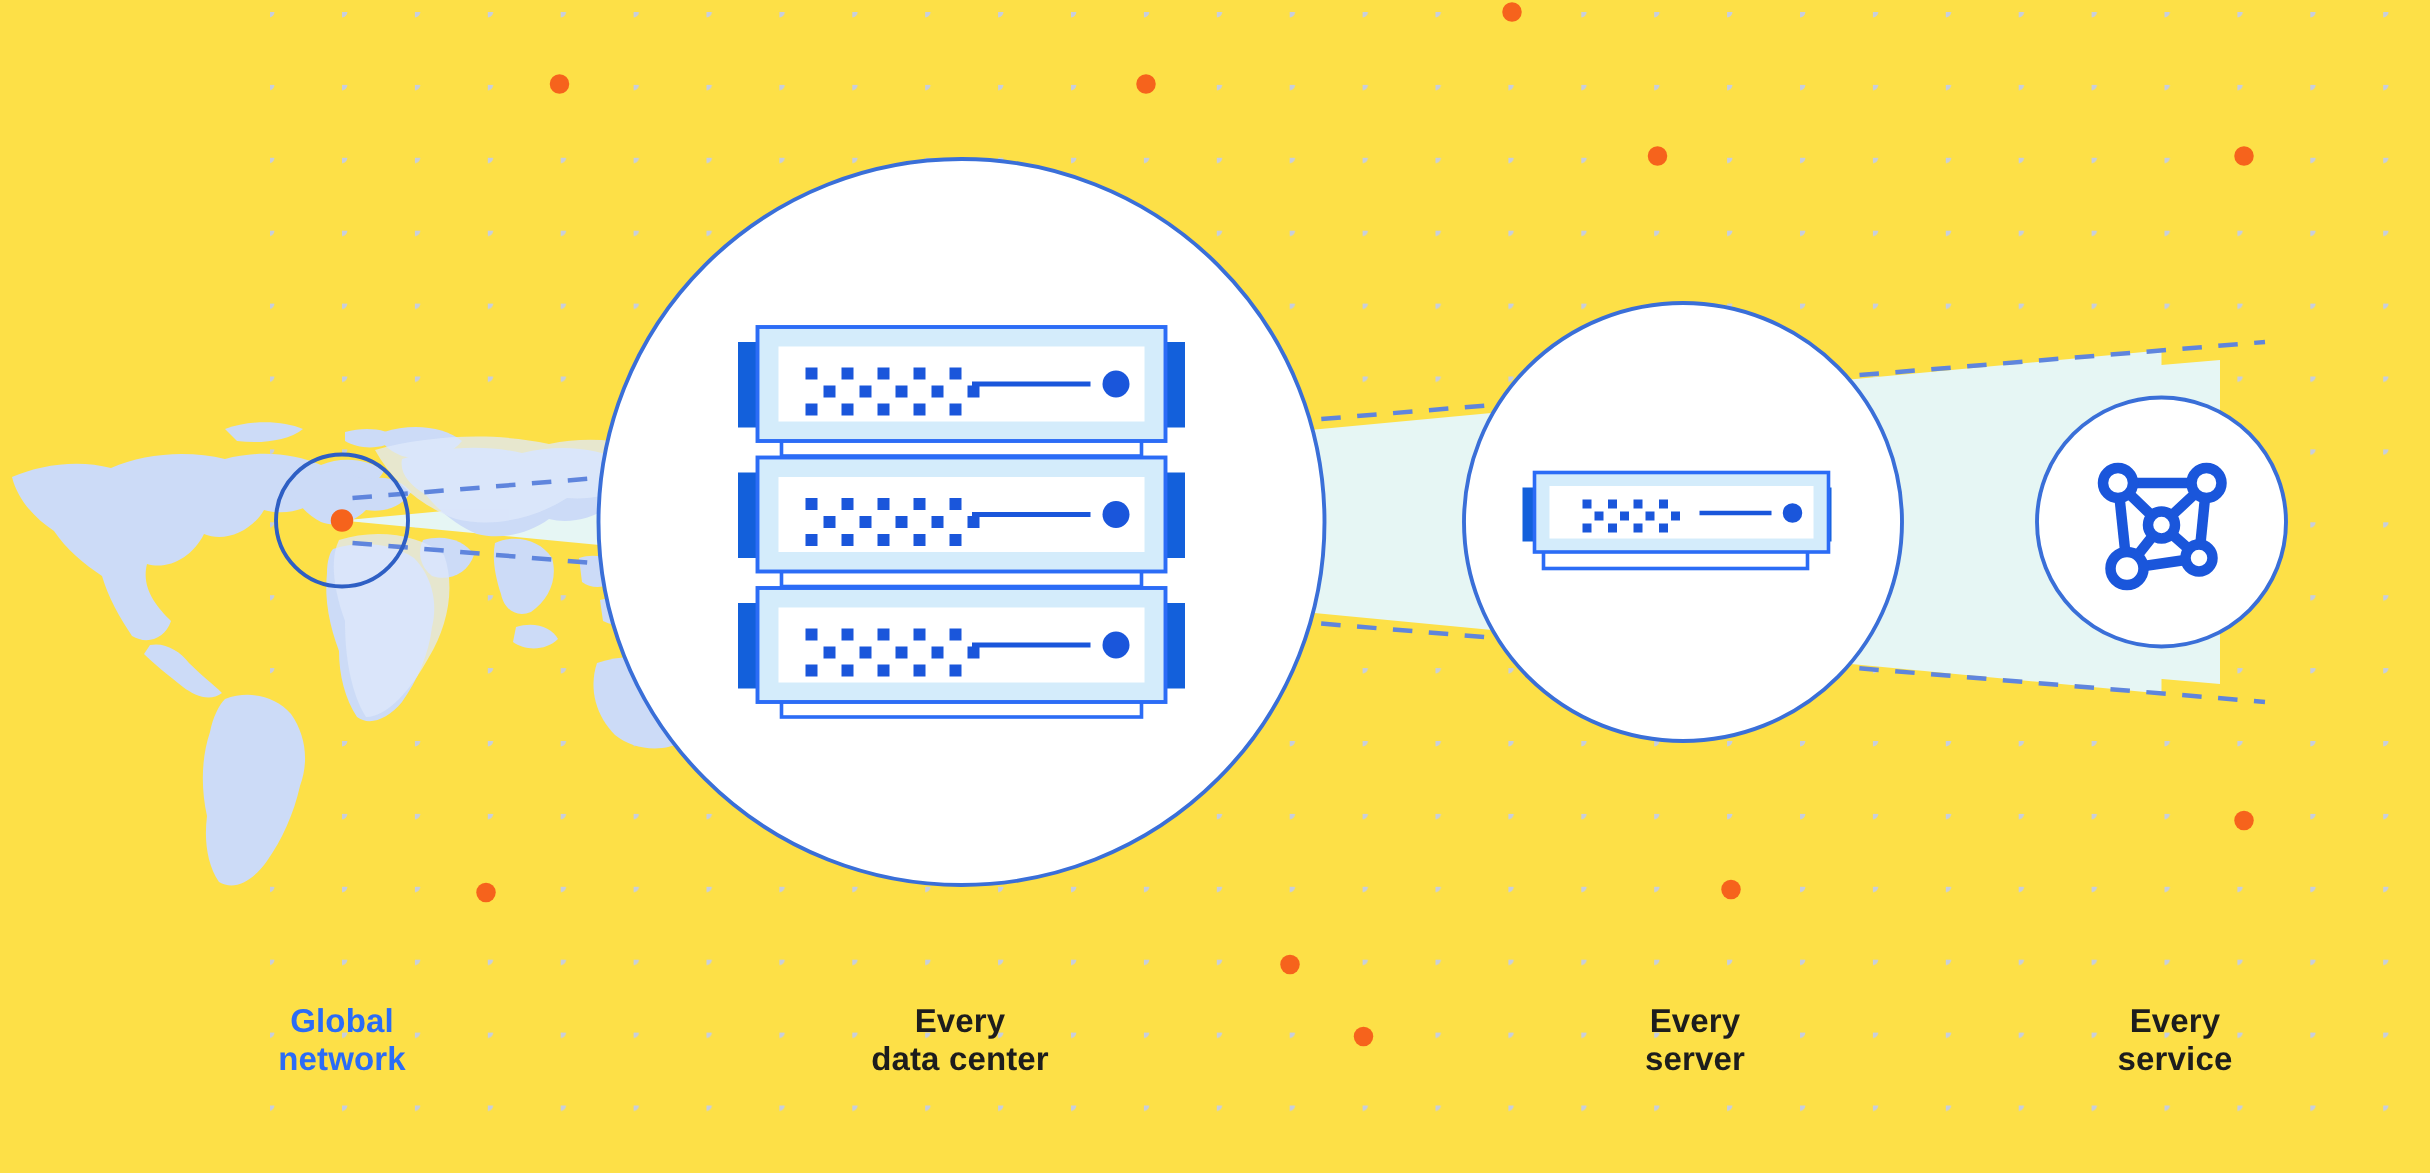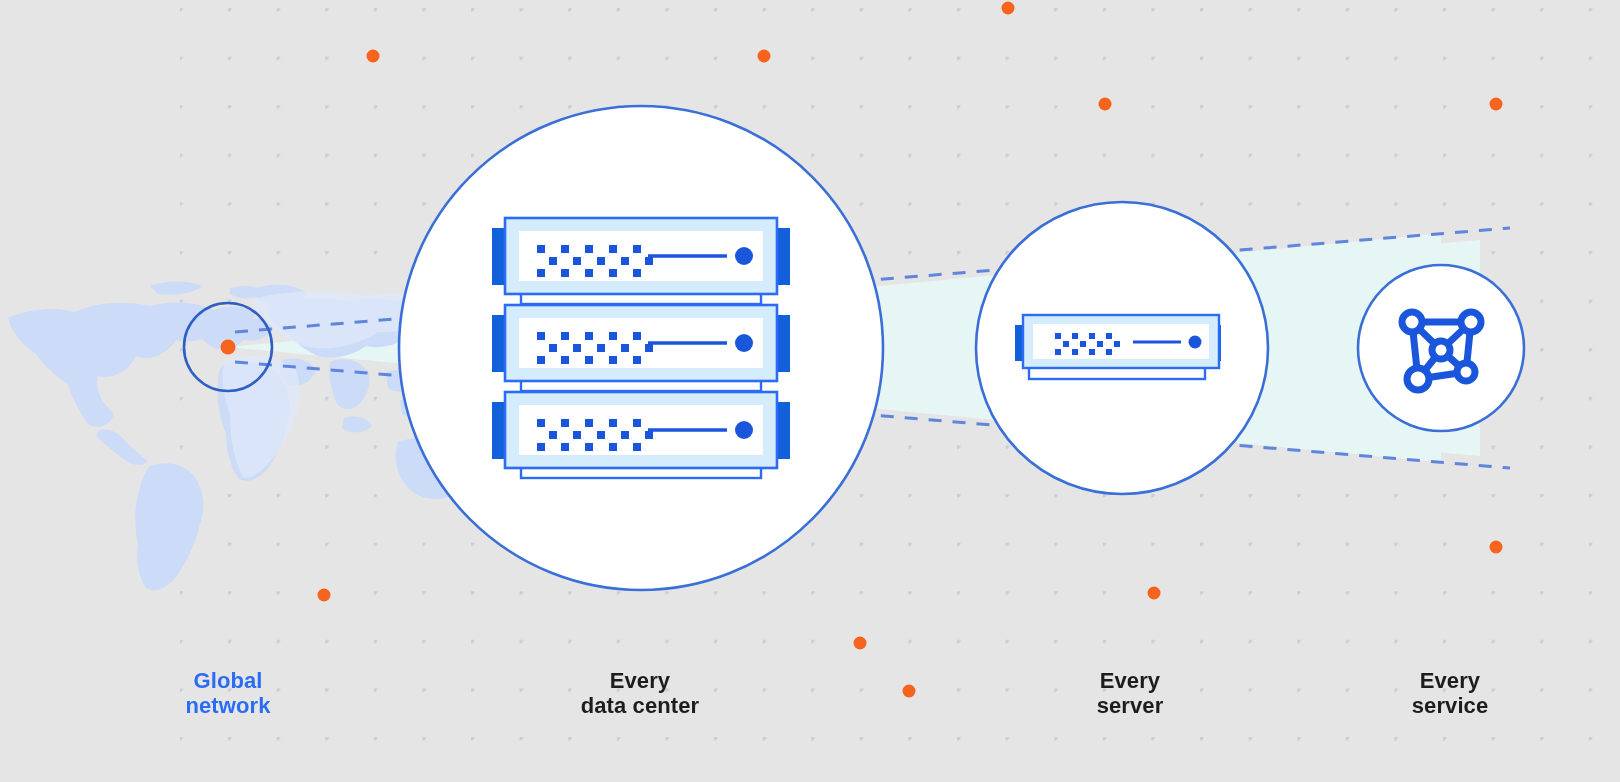--- a/index.html
+++ b/index.html
@@ -5,21 +5,21 @@
   html,body{margin:0;padding:0;background:#ffffff;}
   body{
     font-family:"Liberation Sans","DejaVu Sans",sans-serif;
     -webkit-font-smoothing:antialiased;
   }
   #stage{
     position:relative;
     width:1620px;
     height:782px;
     overflow:hidden;
-    background:#e5e5e5;
+    background:#fde047;
   }
   #scene{
     position:absolute;
     inset:0;
     width:1620px;
     height:782px;
     display:block;
   }
   .label{
     position:absolute;

